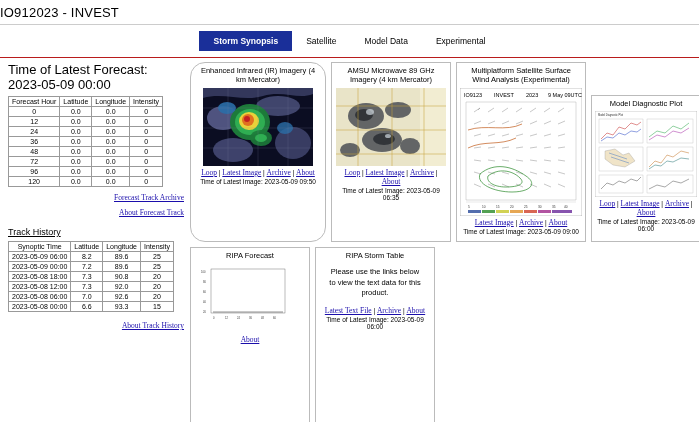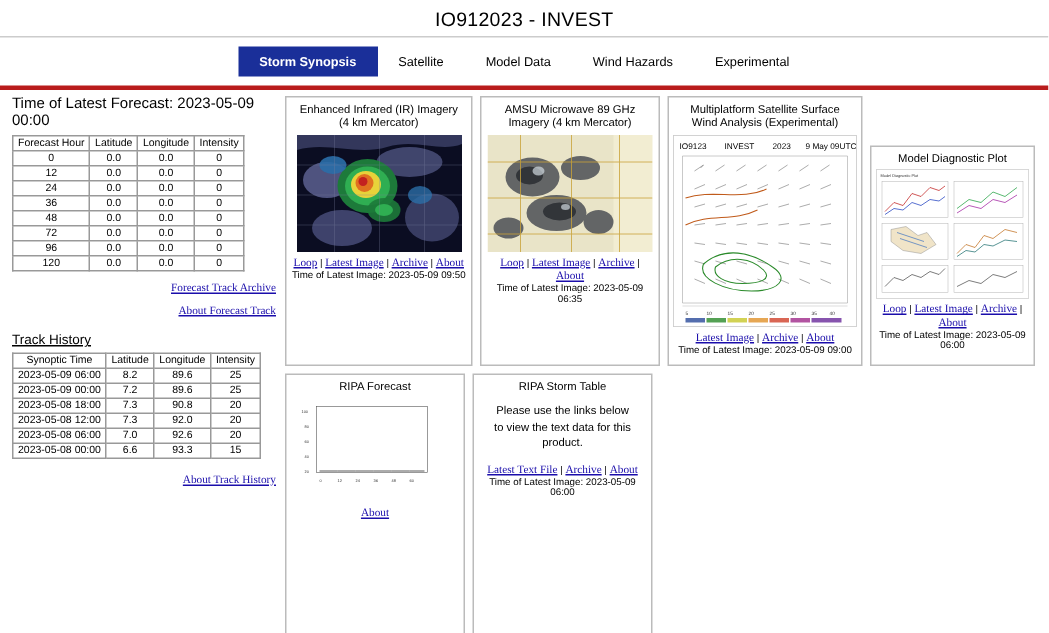--- a/index.html
+++ b/index.html
@@ -6,34 +6,34 @@
   html, body {
     margin: 0; padding: 0;
     width: 699px; height: 422px;
     background: #ffffff;
     font-family: "Liberation Sans", sans-serif;
     font-size: 8px;
     color: #000;
     overflow: hidden;
   }
   #page-title {
-    text-align: center;
+    text-align: left;
     font-size: 13px;
     font-weight: normal;
     padding: 5px 0 4px 0;
     letter-spacing: 0.2px;
   }
   .divider { border-top: 1px solid #ccc; }
   
   .tabbar {
     display: flex;
     justify-content: center;
     gap: 0px;
     padding: 6px 0 6px 0;
-    border-bottom: 3px solid #b91c1c;
+    border-bottom: 1px solid #b91c1c;
   }
   .tab {
     font-size: 8.5px;
     padding: 5px 14px;
     color: #000;
     cursor: pointer;
     white-space: nowrap;
   }
   .tab.active {
     background: #1a2f99;
@@ -50,21 +50,21 @@
   .left-col { width: 178px; flex: 0 0 178px; }
   .right-col { flex: 1; display: flex; flex-direction: column; gap: 5px; }
   .panel-row { display: flex; gap: 5px; }
   
   .section-title {
     font-size: 9px;
     text-decoration: underline;
     color: #000;
     margin: 3px 0 4px 2px;
   }
-  .sub-line { font-size: 10px; margin: 0 0 4px 2px; }
+  .sub-line { font-size: 13px; margin: 0 0 4px 2px; }
   table.data {
     border-collapse: collapse;
     font-size: 7px;
     margin-left: 2px;
   }
   table.data th, table.data td {
     border: 1px solid #999;
     padding: 1px 3px;
     text-align: center;
     font-weight: normal;
@@ -120,21 +120,20 @@
 </head>
 <body>
 
 <div id="page-title">IO912023 - INVEST</div>
 <div class="divider"></div>
 
 <div class="tabbar">
   <div class="tab active">Storm Synopsis</div>
   <div class="tab">Satellite</div>
   <div class="tab">Model Data</div>
-  <div class="tab">Wind Hazards</div>
   <div class="tab">Experimental</div>
 </div>
 
 <div class="main">
 
   <div class="left-col">
     <div class="sub-line">Time of Latest Forecast: 2023-05-09 00:00</div>
 
     <table class="data">
       <thead>
@@ -251,21 +250,21 @@
       </tbody>
     </table>
 
     <a class="link left-link" style="margin-top:9px;">About Track History</a>
   </div>
 
   <div class="right-col">
 
     <div class="panel-row" style="height:180px;">
 
-      <div class="panel" style="width:125px;">
+      <div class="panel" style="width:136px;border-radius:15px;">
         <div class="panel-title">Enhanced Infrared (IR) Imagery (4 km Mercator)</div>
         <svg class="panel-img" width="110" height="78" viewBox="0 0 110 78">
           <rect width="110" height="78" fill="#0b0d22"></rect>
           <g opacity="0.85">
             <path d="M0,10 C20,4 40,14 60,8 C80,2 95,12 110,6 L110,0 L0,0 Z" fill="#3a3f66"></path>
             <ellipse cx="20" cy="30" rx="16" ry="12" fill="#5b6090"></ellipse>
             <ellipse cx="75" cy="18" rx="22" ry="10" fill="#4a4f7a"></ellipse>
             <ellipse cx="90" cy="55" rx="18" ry="16" fill="#40456e"></ellipse>
             <ellipse cx="30" cy="62" rx="20" ry="12" fill="#474c78"></ellipse>
           </g>

